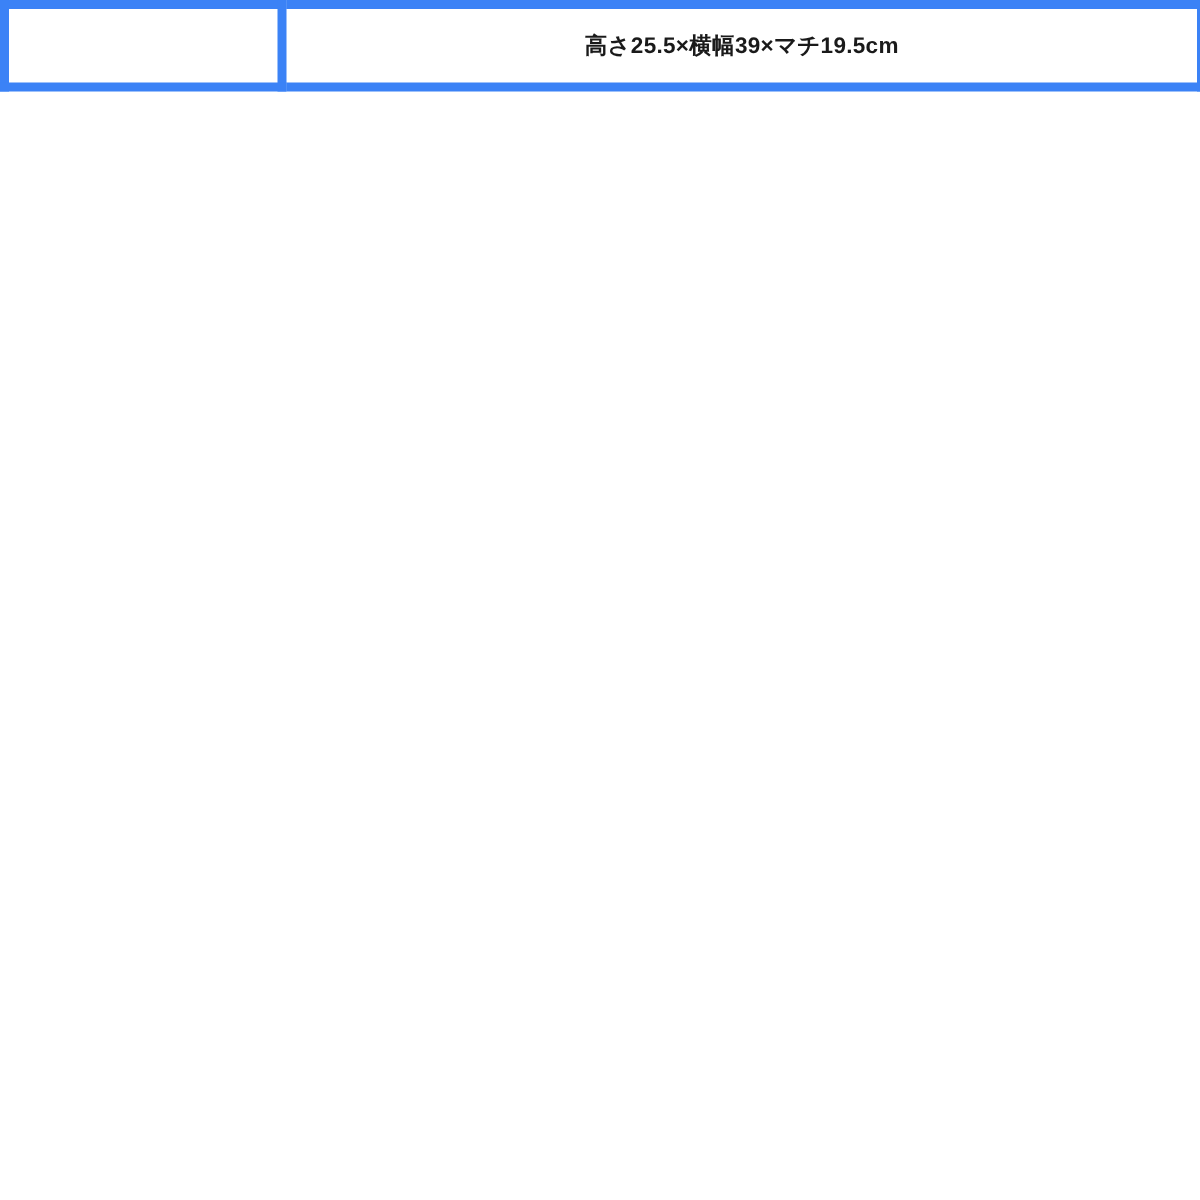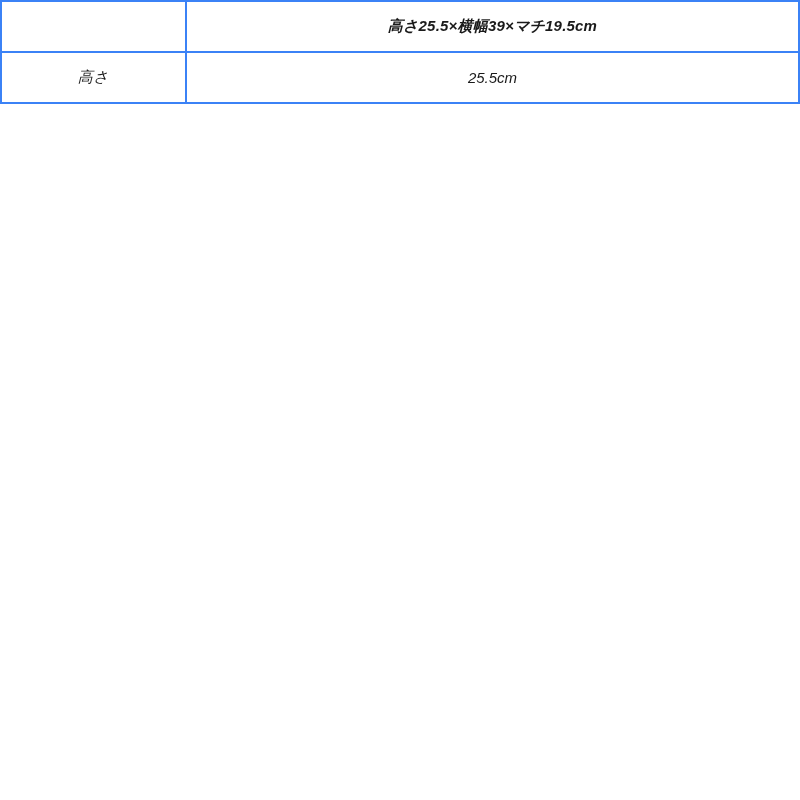--- a/index.html
+++ b/index.html
@@ -21,26 +21,25 @@
     background: #ffffff;
     box-sizing: border-box;
   }
   .spec-table {
     width: 800px;
     border-collapse: collapse;
     table-layout: fixed;
   }
   .spec-table td,
   .spec-table th {
-    border: 2px solid #3b82f6;
+    border: 6px solid #3b82f6;
     padding: 0;
     margin: 0;
     vertical-align: middle;
     text-align: center;
-    font-style: italic;
   }
   .col-label {
     width: 185px;
   }
   .col-value {
     width: 613px;
   }
   .header-row th {
     height: 49px;
     font-size: 15px;
@@ -74,19 +73,15 @@
       <col class="col-label">
       <col class="col-value">
     </colgroup>
     <thead>
       <tr class="header-row">
         <th class="corner-cell"></th>
         <th class="title-cell">高さ25.5×横幅39×マチ19.5cm</th>
       </tr>
     </thead>
     <tbody>
-      <tr class="data-row">
-        <td class="label-cell">高さ</td>
-        <td class="value-cell">25.5cm</td>
-      </tr>
     </tbody>
   </table>
 </div>
 
 </body></html>

